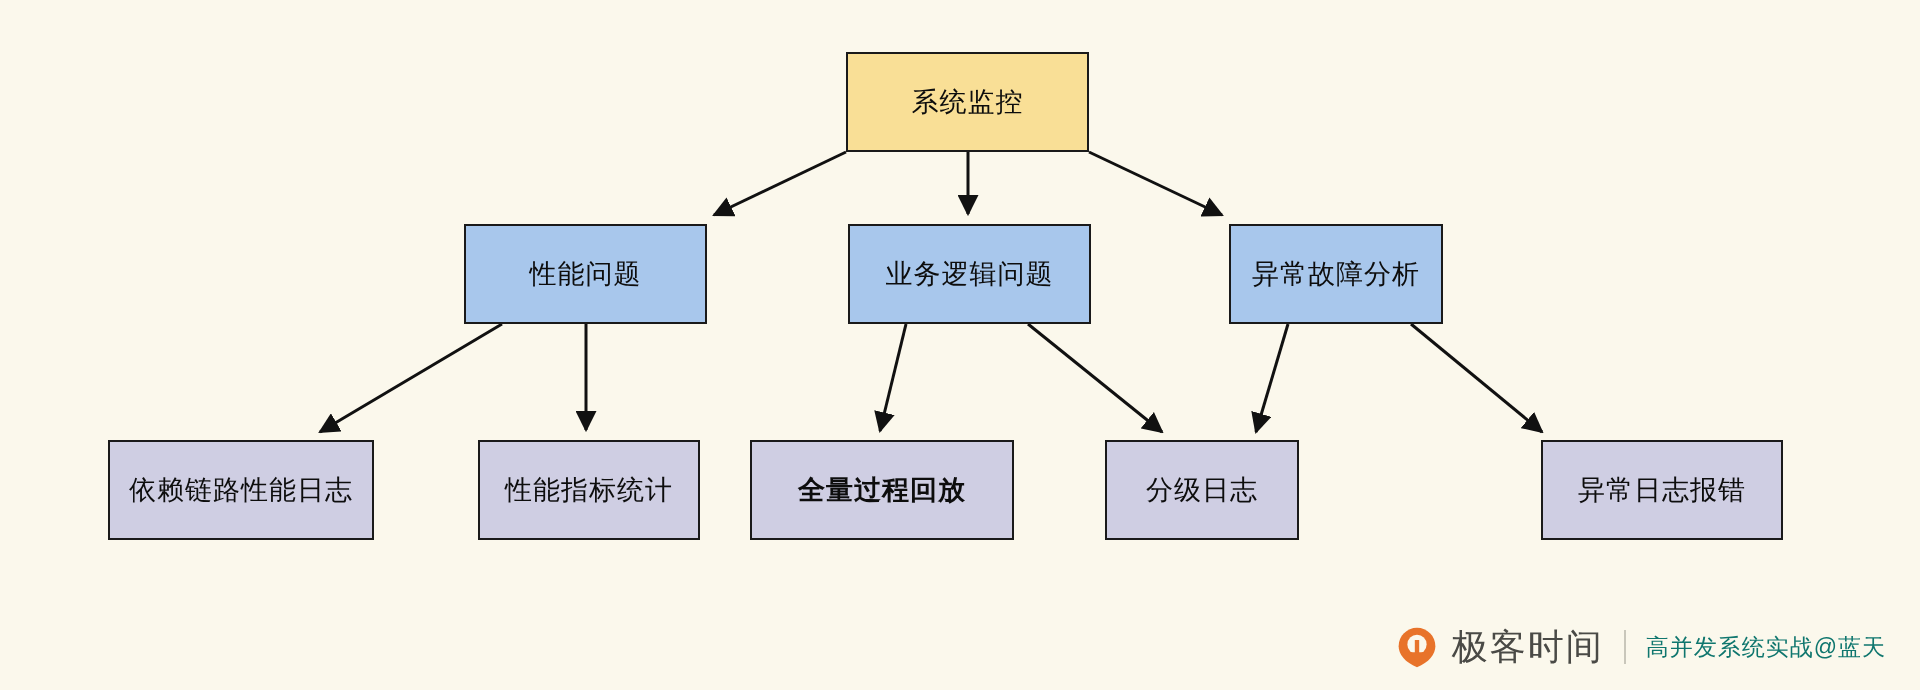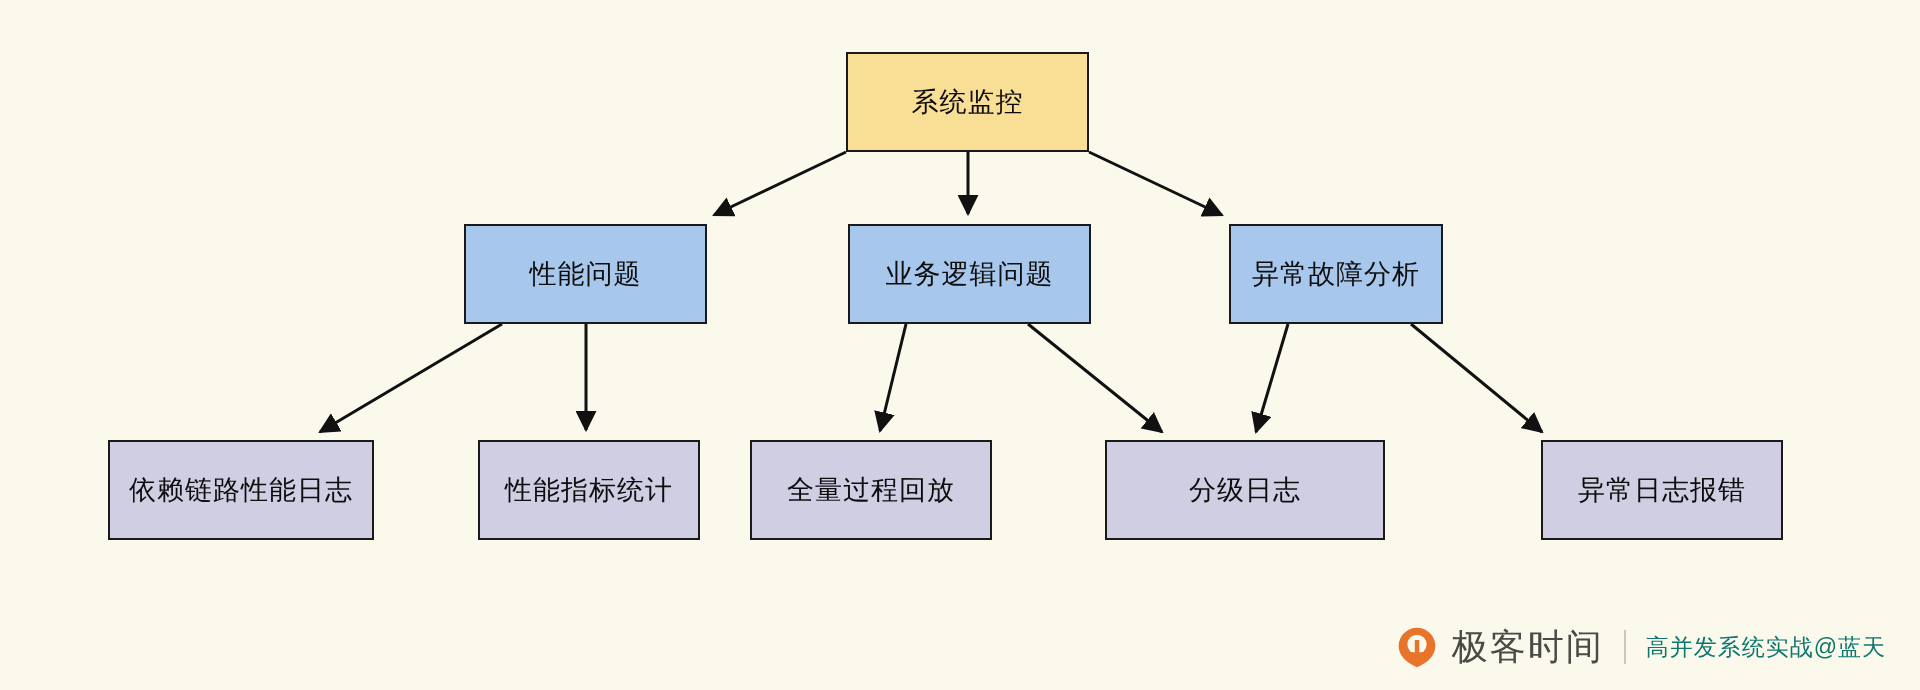--- a/index.html
+++ b/index.html
@@ -44,22 +44,22 @@
   .node-mid   { background: #a8c7ec; }
   .node-leaf  { background: #cfcee3; }
 
   
   #node-root        { left: 846px;  top: 52px;  width: 243px; height: 100px; }
   #node-perf        { left: 464px;  top: 224px; width: 243px; height: 100px; text-align: right; }
   #node-business    { left: 848px;  top: 224px; width: 243px; height: 100px; }
   #node-fault       { left: 1229px; top: 224px; width: 214px; height: 100px; }
   #node-dep-log     { left: 108px;  top: 440px; width: 266px; height: 100px; }
   #node-perf-metric { left: 478px;  top: 440px; width: 222px; height: 100px; }
-  #node-replay      { left: 750px;  top: 440px; width: 242px; height: 100px; }
-  #node-tier-log    { left: 1105px; top: 440px; width: 280px; height: 100px; }
+  #node-replay      { left: 750px;  top: 440px; width: 264px; height: 100px; font-weight: bold; }
+  #node-tier-log    { left: 1105px; top: 440px; width: 194px; height: 100px; }
   #node-err-log     { left: 1541px; top: 440px; width: 242px; height: 100px; }
 
   
   #watermark {
     position: absolute;
     right: 34px;
     bottom: 22px;
     display: flex;
     align-items: center;
     gap: 14px;

